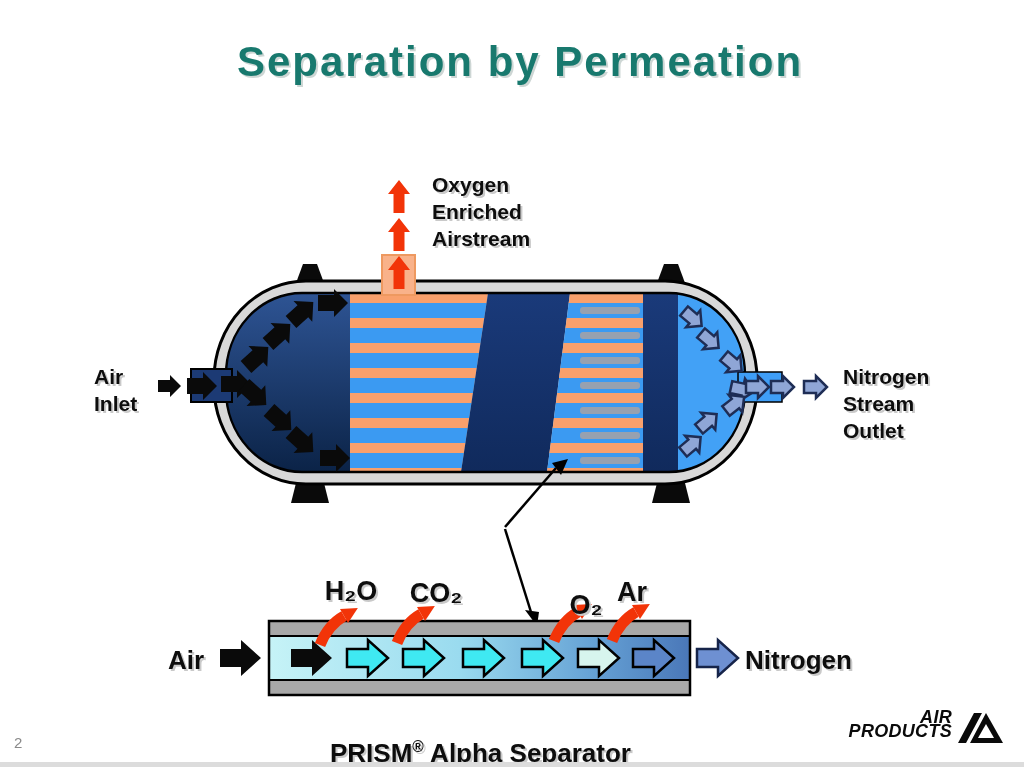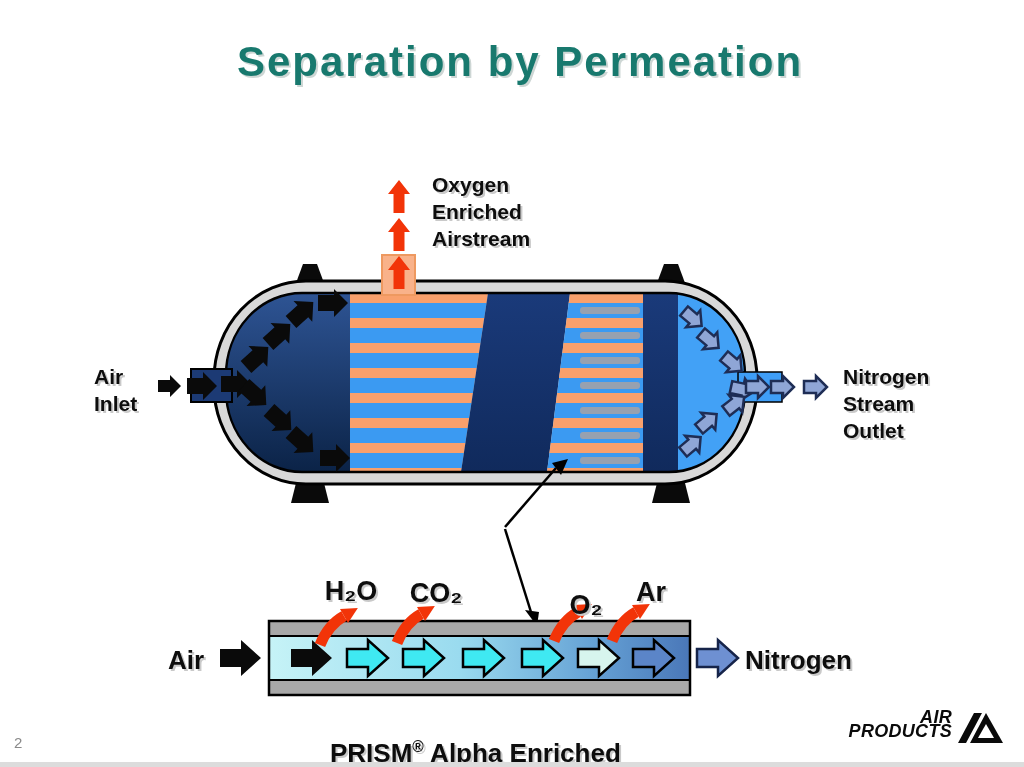--- a/index.html
+++ b/index.html
@@ -171,27 +171,27 @@
 Airstream</div>
   <div class="lbl" style="left:94px;top:364px;">Air
 Inlet</div>
   <div class="lbl" style="left:843px;top:364px;">Nitrogen
 Stream
 Outlet</div>
 
   <div class="lbl gas" style="left:351px;top:574px;">H₂O</div>
   <div class="lbl gas" style="left:436px;top:576px;">CO₂</div>
   <div class="lbl gas" style="left:586px;top:574px;margin-top:14px;">O₂</div>
-  <div class="lbl gas" style="left:651px;top:575px;">Ar</div>
+  <div class="lbl gas" style="left:632px;top:575px;">Ar</div>
 
   <div class="lbl" style="left:168px;top:644px;font-size:26px;">Air</div>
   <div class="lbl" style="left:745px;top:644px;font-size:26px;">Nitrogen</div>
 
   <div class="lbl caption" style="left:330px;top:704px;">
-    <span>PRISM</span><sup>®</sup><span> Alpha Enriched</span>
+    <span>PRISM</span><sup>®</sup><span> Alpha Separator</span>
   </div>
 
   <div class="logo">
     <div class="logo-text">
       <div>AIR</div>
       <div>PRODUCTS</div>
     </div>
     <svg width="50" height="36" viewBox="0 0 50 36" style="margin-left:4px;">
       <polygon points="2,33 18,3 26,3 10,33" fill="#0a0a0a"></polygon>
       <polygon points="14,33 30,3 47,33" fill="#0a0a0a"></polygon>

